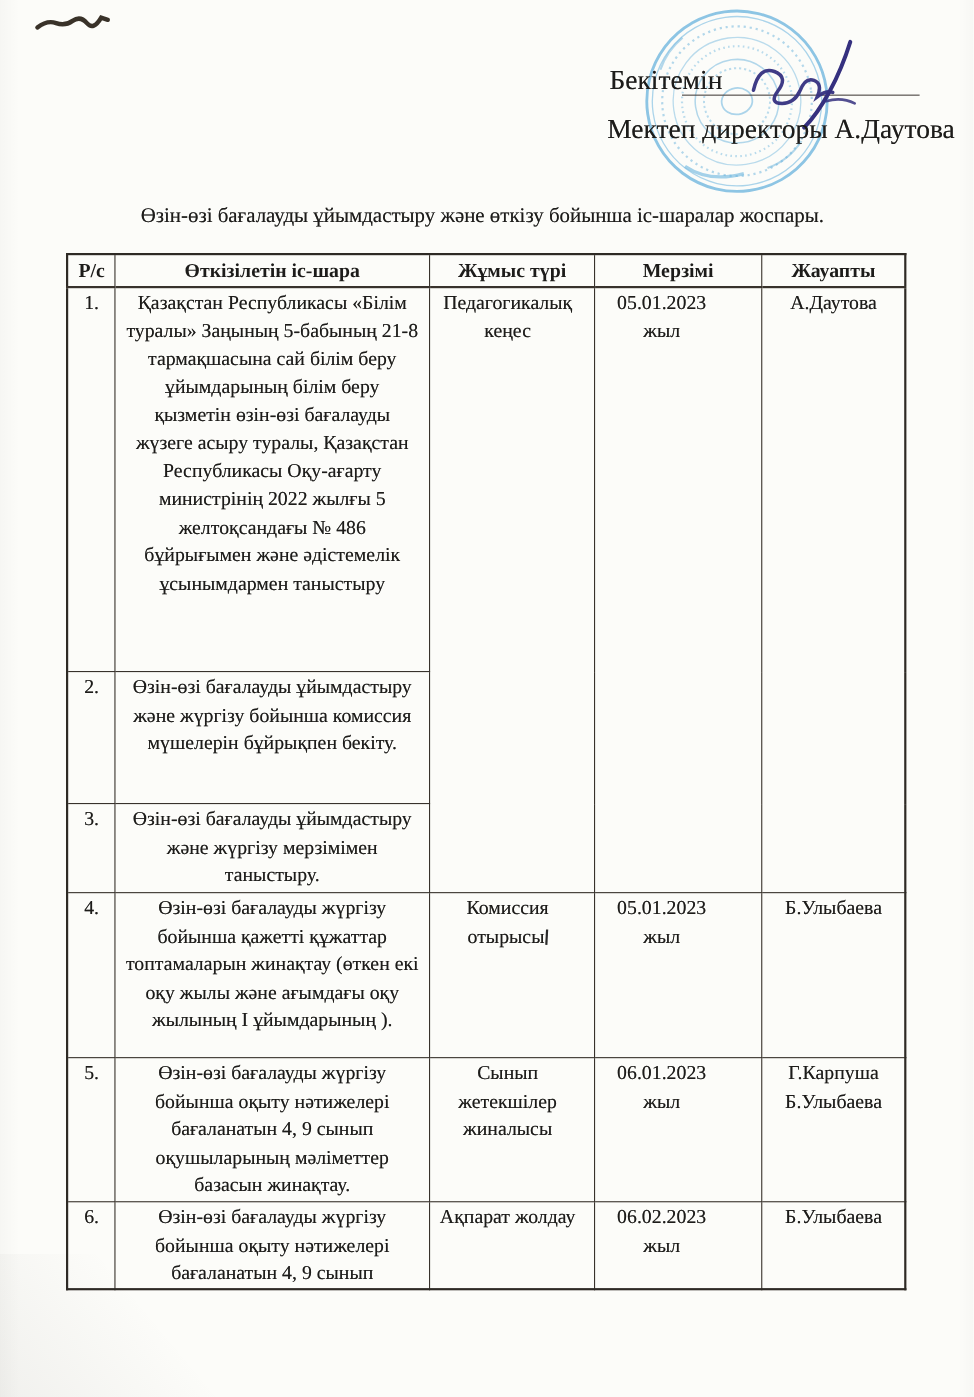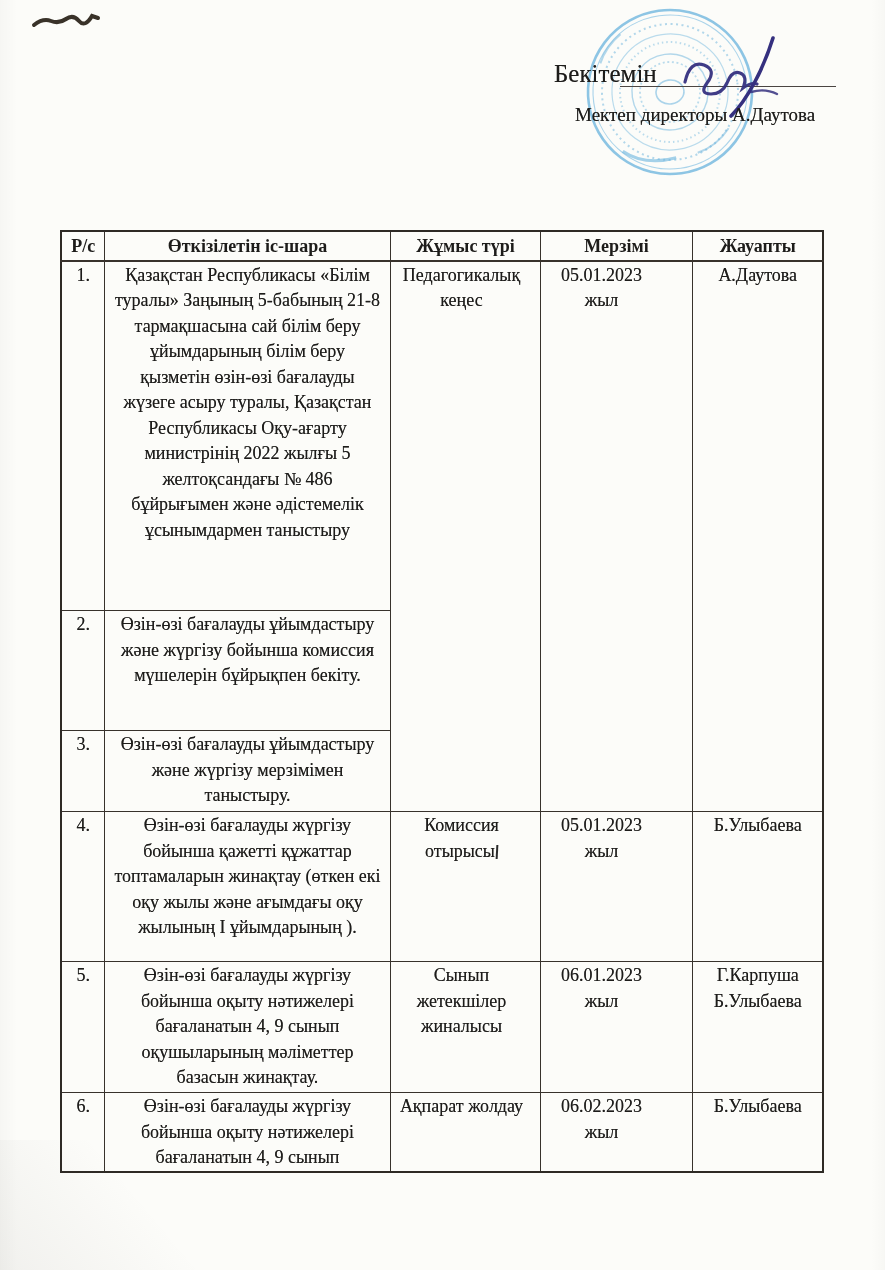--- a/index.html
+++ b/index.html
@@ -20,21 +20,21 @@
   }
   .soft { text-shadow: 0 0 0.5px rgba(20,20,20,0.6); }
 
   
   .corner-mark { position: absolute; left: 30px; top: 8px; }
 
   
   .approve-label { position: absolute; left: 554px; top: 60px; font-size: 25px; }
   .sig-line { position: absolute; left: 620px; top: 64px; width: 216px; height: 22px;
               border-bottom: 1.6px solid #4a4542; }
-  .approver   { position: absolute; left: 575px; top: 104px; font-size: 19px; white-space: nowrap; }
+  .approver   { position: absolute; left: 552px; top: 104px; font-size: 25px; white-space: nowrap; }
 
   .stamp { position: absolute; left: 575px; top: 4px; opacity: 0.85; }
   .signature { position: absolute; left: 655px; top: 30px; }
 
   .doc-title {
     position: absolute; left: 0; right: 8px; top: 186px;
     text-align: center; font-size: 19px;
   }
 
   
@@ -96,20 +96,21 @@
   <div class="sig-line"></div>
   <svg class="signature" width="190" height="92" viewBox="0 0 190 92">
     <g fill="none" stroke="#35307f" stroke-width="3.2" stroke-linecap="round">
       <path d="M30,52 q 5,-22 19,-17 q 13,5 3,18 q -8,11 4,11 q 11,0 16,-11 q 5,-13 13,-10 q 8,3 3,15 q 8,-6 14,-4" opacity="0.95"></path>
       <path d="M118,8 C 108,40 92,70 76,86" stroke-width="3.6"></path>
       <path d="M96,62 q 14,-4 26,2" stroke-width="2.4" opacity="0.85"></path>
     </g>
   </svg>
   <div class="approver soft">Мектеп директоры А.Даутова</div>
 
+  <div class="doc-title soft">Өзін-өзі бағалауды ұйымдастыру және өткізу бойынша іс-шаралар жоспары.</div>
 
   <table class="plan">
     <colgroup>
       <col style="width:43px">
         <col style="width:286px">
         <col style="width:150px">
         <col style="width:152px">
         <col style="width:131px">
     </colgroup>
     <tbody>

